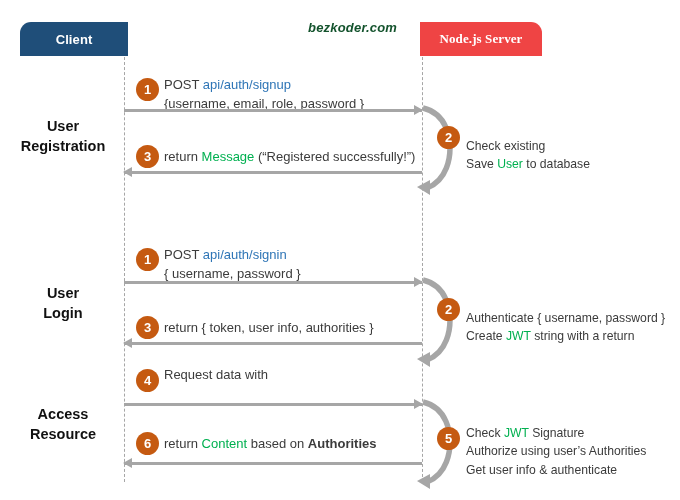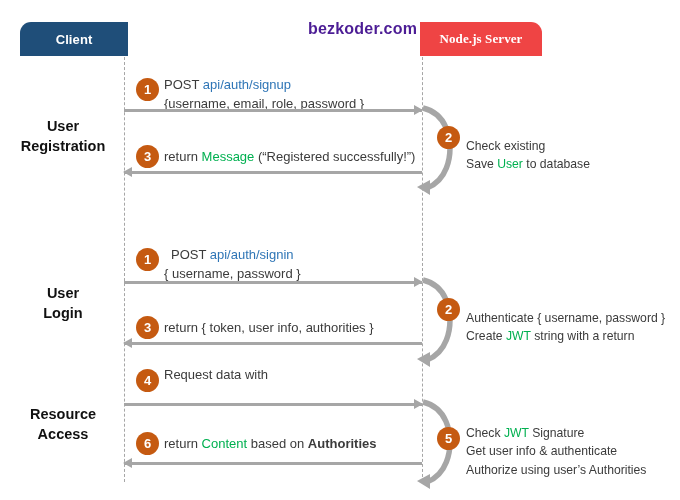--- a/index.html
+++ b/index.html
@@ -45,23 +45,24 @@
     background: #ef4444;
     border-top-right-radius: 11px;
     font-family: Liberation Serif, serif;
   }
 
   
   .watermark {
     position: absolute;
     left: 308px;
     top: 20px;
-    font-size: 16px;
+    font-size: 13px;
+    font-style: italic;
     font-weight: 700;
-    color: #4c1d95;
+    color: #14532d;
     letter-spacing: .2px;
   }
 
   
   .lifeline {
     position: absolute;
     top: 57px;
     width: 0;
     height: 425px;
     border-left: 1px dashed #a6a6a6;
@@ -180,22 +181,22 @@
 
   <div class="phase-label phase-registration">
     <div>User</div>
     <div>Registration</div>
   </div>
   <div class="phase-label phase-login">
     <div>User</div>
     <div>Login</div>
   </div>
   <div class="phase-label phase-access">
+    <div>Access</div>
     <div>Resource</div>
-    <div>Access</div>
   </div>
 
   <div class="step-badge" style="left:136px; top:78px;">
     <span>1</span>
   </div>
   <div class="msg-text" style="left:164px; top:76px;">
     <div><span>POST </span><span class="tok-url">api/auth/signup</span></div>
     <div>{username, email, role, password }</div>
   </div>
   <div class="msg-arrow to-right" style="top:105px;">
@@ -224,21 +225,21 @@
     <span>return </span><span class="tok-green">Message</span><span> (“Registered successfully!”)</span>
   </div>
   <div class="msg-arrow to-left" style="top:167px;">
     <div class="shaft"></div>
     <div class="head"></div>
   </div>
 
   <div class="step-badge" style="left:136px; top:248px;">
     <span>1</span>
   </div>
-  <div class="msg-text" style="left:164px; top:246px;text-align:center;">
+  <div class="msg-text" style="left:164px; top:246px;">
     <div><span>POST </span><span class="tok-url">api/auth/signin</span></div>
     <div>{ username, password }</div>
   </div>
   <div class="msg-arrow to-right" style="top:277px;">
     <div class="shaft"></div>
     <div class="head"></div>
   </div>
 
   <div class="self-loop" style="top:272px;">
     <svg width="46" height="96" viewBox="0 0 46 96">
@@ -278,22 +279,22 @@
     <svg width="46" height="96" viewBox="0 0 46 96">
       <path d="M9 8 C 34 14, 36 40, 36 48 C 36 56, 34 80, 13 88" fill="none" stroke="#a6a6a6" stroke-width="5.5" stroke-linecap="butt"></path>
       <polygon points="16,80 16,95 3,87" fill="#a6a6a6"></polygon>
     </svg>
   </div>
   <div class="step-badge" style="left:437px; top:427px;">
     <span>5</span>
   </div>
   <div class="note-text" style="left:466px; top:411px;">
     <div><span>Check </span><span class="tok-green">JWT</span><span> Signature</span></div>
+    <div>Authorize using user’s Authorities</div>
     <div>Get user info &amp; authenticate</div>
-    <div>Authorize using user’s Authorities</div>
   </div>
 
   <div class="step-badge" style="left:136px; top:432px;">
     <span>6</span>
   </div>
   <div class="msg-text" style="left:164px; top:435px;">
     <span>return </span><span class="tok-green">Content</span><span> based on </span><span class="tok-bold">Authorities</span>
   </div>
   <div class="msg-arrow to-left" style="top:458px;">
     <div class="shaft"></div>

